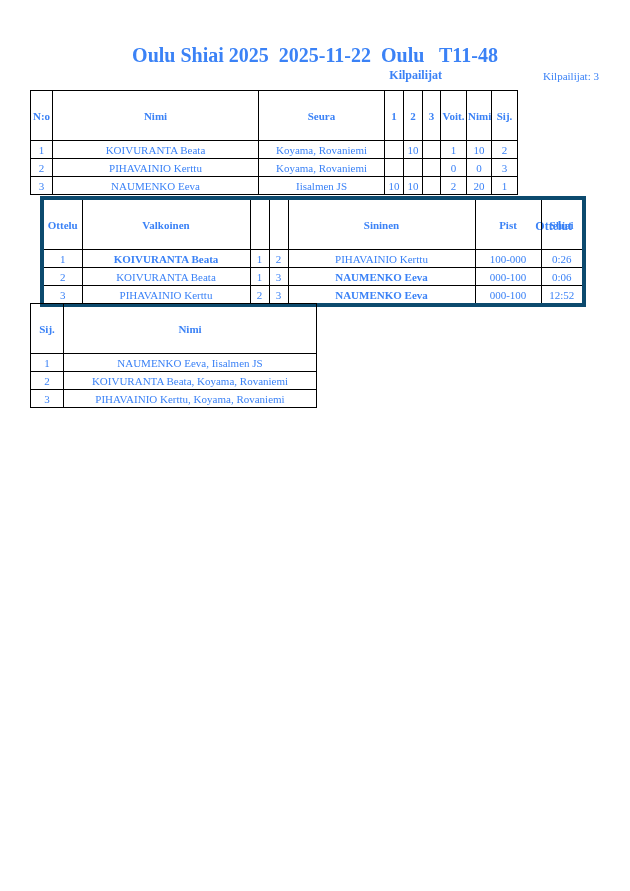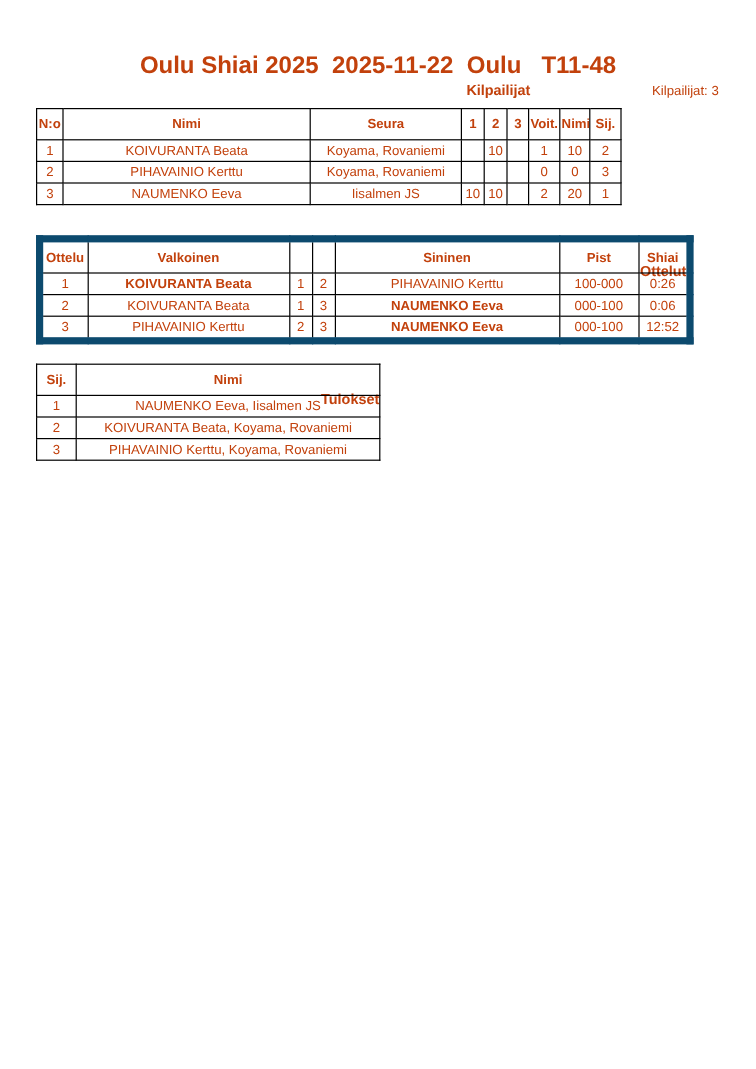--- a/index.html
+++ b/index.html
@@ -1,22 +1,22 @@
 <!DOCTYPE html>
 <html><head>
 <meta charset="utf-8">
 <style>
   html, body { margin: 0; padding: 0; background: #ffffff; }
   .page {
     position: relative;
     width: 630px;
     height: 753px;
     background: #ffffff;
-    font-family: Liberation Sans, sans-serif;
-    color: #c2410c;
+    font-family: Liberation Serif, serif;
+    color: #3b82f6;
   }
   .title {
     position: absolute;
     top: 44px;
     left: 0;
     width: 630px;
     text-align: center;
     font-size: 20px;
     font-weight: bold;
     white-space: pre;
@@ -54,27 +54,27 @@
   }
   td, th {
     border: 1px solid #000;
     height: 17px;
     padding: 0 4px;
     overflow: hidden;
     white-space: nowrap;
     vertical-align: middle;
     font-weight: normal;
   }
-  th { font-weight: bold; text-align: center; padding: 4px 1px; }
+  th { font-weight: bold; text-align: center; padding: 16px 1px; }
   td.c { text-align: center; padding: 0 1px; }
   td.l { text-align: center; }
   td.win { font-weight: bold; }
 
   .t-kilpailijat { left: 30px; top: 90px; width: 487px; border: 1px solid #000; }
-  .t-ottelut     { left: 30px; top: 196px; width: 542px; border: 6px solid #0c4a6e; }
+  .t-ottelut     { left: 40px; top: 196px; width: 542px; border: 4px solid #0c4a6e; }
   .t-tulokset    { left: 30px; top: 303px; width: 286px; border: 1px solid #000; }
 </style>
 </head>
 <body>
 
 <div class="page">
 
   <div class="title">Oulu Shiai 2025  2025-11-22  Oulu   T11-48</div>
   <div class="kilp-label">Kilpailijat</div>
   <div class="kilp-count">Kilpailijat: 3</div>
@@ -184,21 +184,20 @@
       <td class="l">PIHAVAINIO Kerttu</td>
       <td class="c">2</td>
       <td class="c">3</td>
       <td class="l win">NAUMENKO Eeva</td>
       <td class="c">000-100</td>
       <td class="c">12:52</td>
     </tr>
   </tbody>
     </table>
 
-  <div class="section-title tulokset-title">Tulokset</div>
 
   <table class="t-tulokset">
     <colgroup>
       <col style="width:33px">
         <col style="width:253px">
     </colgroup>
     <tbody>
         <tr>
       <th>Sij.</th>
       <th>Nimi</th>

